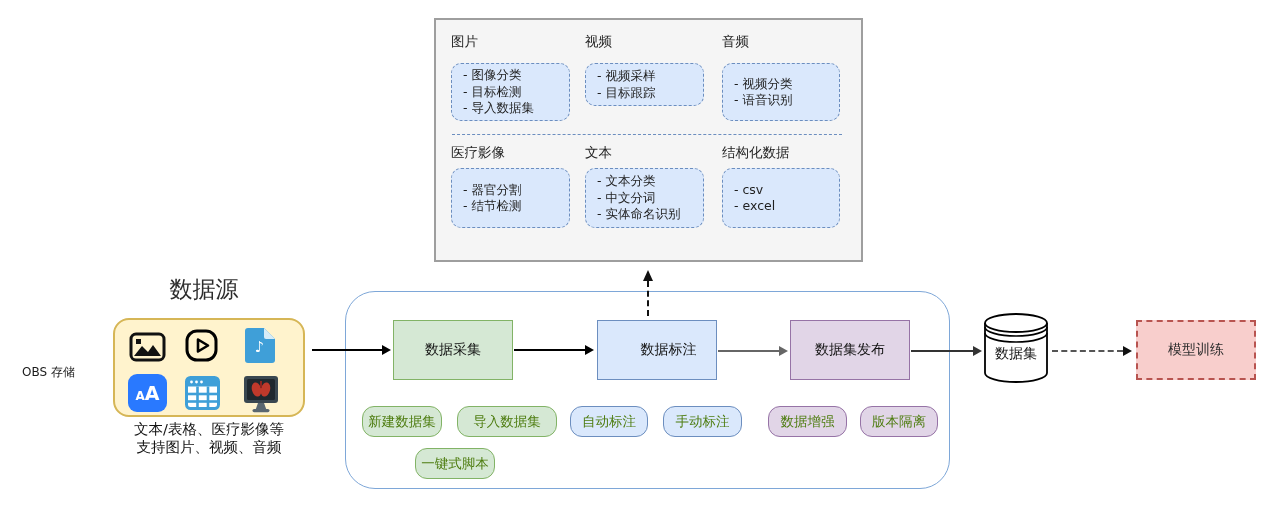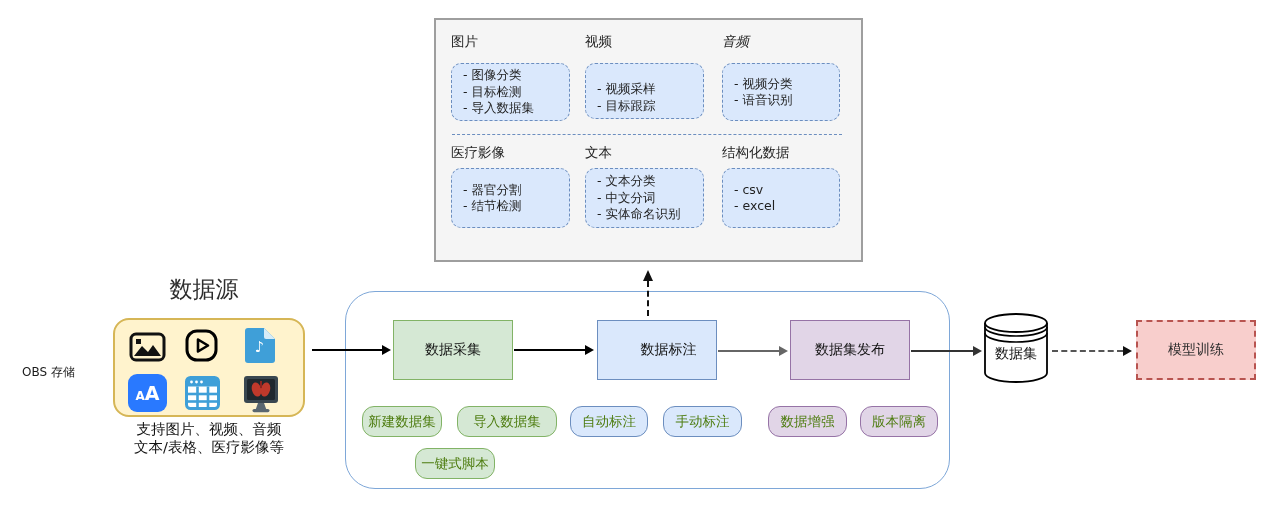--- a/index.html
+++ b/index.html
@@ -117,26 +117,26 @@
 <div class="abs framework">
 
   <div class="fw-title" style="left:15px; top:13px;">图片</div>
   <div class="fw-box" style="left:15px; top:43px; width:119px; height:58px;">
     <div class="fw-item">- 图像分类</div>
     <div class="fw-item">- 目标检测</div>
     <div class="fw-item">- 导入数据集</div>
   </div>
 
   <div class="fw-title" style="left:149px; top:13px;">视频</div>
-  <div class="fw-box" style="left:149px; top:43px; width:119px; height:56px;justify-content:flex-end;">
+  <div class="fw-box" style="left:149px; top:43px; width:119px; height:43px;justify-content:flex-end;">
     <div class="fw-item">- 视频采样</div>
     <div class="fw-item">- 目标跟踪</div>
   </div>
 
-  <div class="fw-title" style="left:286px; top:13px;font-style:italic;">音频</div>
+  <div class="fw-title" style="left:286px; top:13px;">音频</div>
   <div class="fw-box" style="left:286px; top:43px; width:118px; height:58px;">
     <div class="fw-item">- 视频分类</div>
     <div class="fw-item">- 语音识别</div>
   </div>
 
   <div class="fw-divider"></div>
 
   <div class="fw-title" style="left:15px; top:124px;">医疗影像</div>
   <div class="fw-box" style="left:15px; top:148px; width:119px; height:60px;">
     <div class="fw-item">- 器官分割</div>
@@ -209,22 +209,22 @@
       <ellipse cx="15.5" cy="15.5" rx="4.6" ry="7.2" fill="#c0392b" transform="rotate(-14 15.5 15.5)"></ellipse>
       <ellipse cx="24.5" cy="15.5" rx="4.6" ry="7.2" fill="#c0392b" transform="rotate(14 24.5 15.5)"></ellipse>
       <rect x="19" y="7" width="2" height="7" fill="#8e2420"></rect>
       <path d="M17 29 h6 l2.2 6 h-10.4 z" fill="#5a6770"></path>
       <rect x="11.5" y="35" width="17" height="3.2" rx="1.6" fill="#5a6770"></rect>
     </svg>
   </span>
 </div>
 
 <div class="abs src-caption">
+  <div>文本/表格、医疗影像等</div>
   <div>支持图片、视频、音频</div>
-  <div>文本/表格、医疗影像等</div>
 </div>
 
 <div class="abs pipeline"></div>
 
 <div class="stage stage-green" style="left:393px;">数据采集</div>
 <div class="stage stage-blue" style="left:597px;padding-left:23px;">数据标注</div>
 <div class="stage stage-purple" style="left:790px;">数据集发布</div>
 
 <div class="chip chip-green" style="left:362px; top:406px; width:80px;">新建数据集</div>
 <div class="chip chip-green" style="left:457px; top:406px; width:100px;">导入数据集</div>

